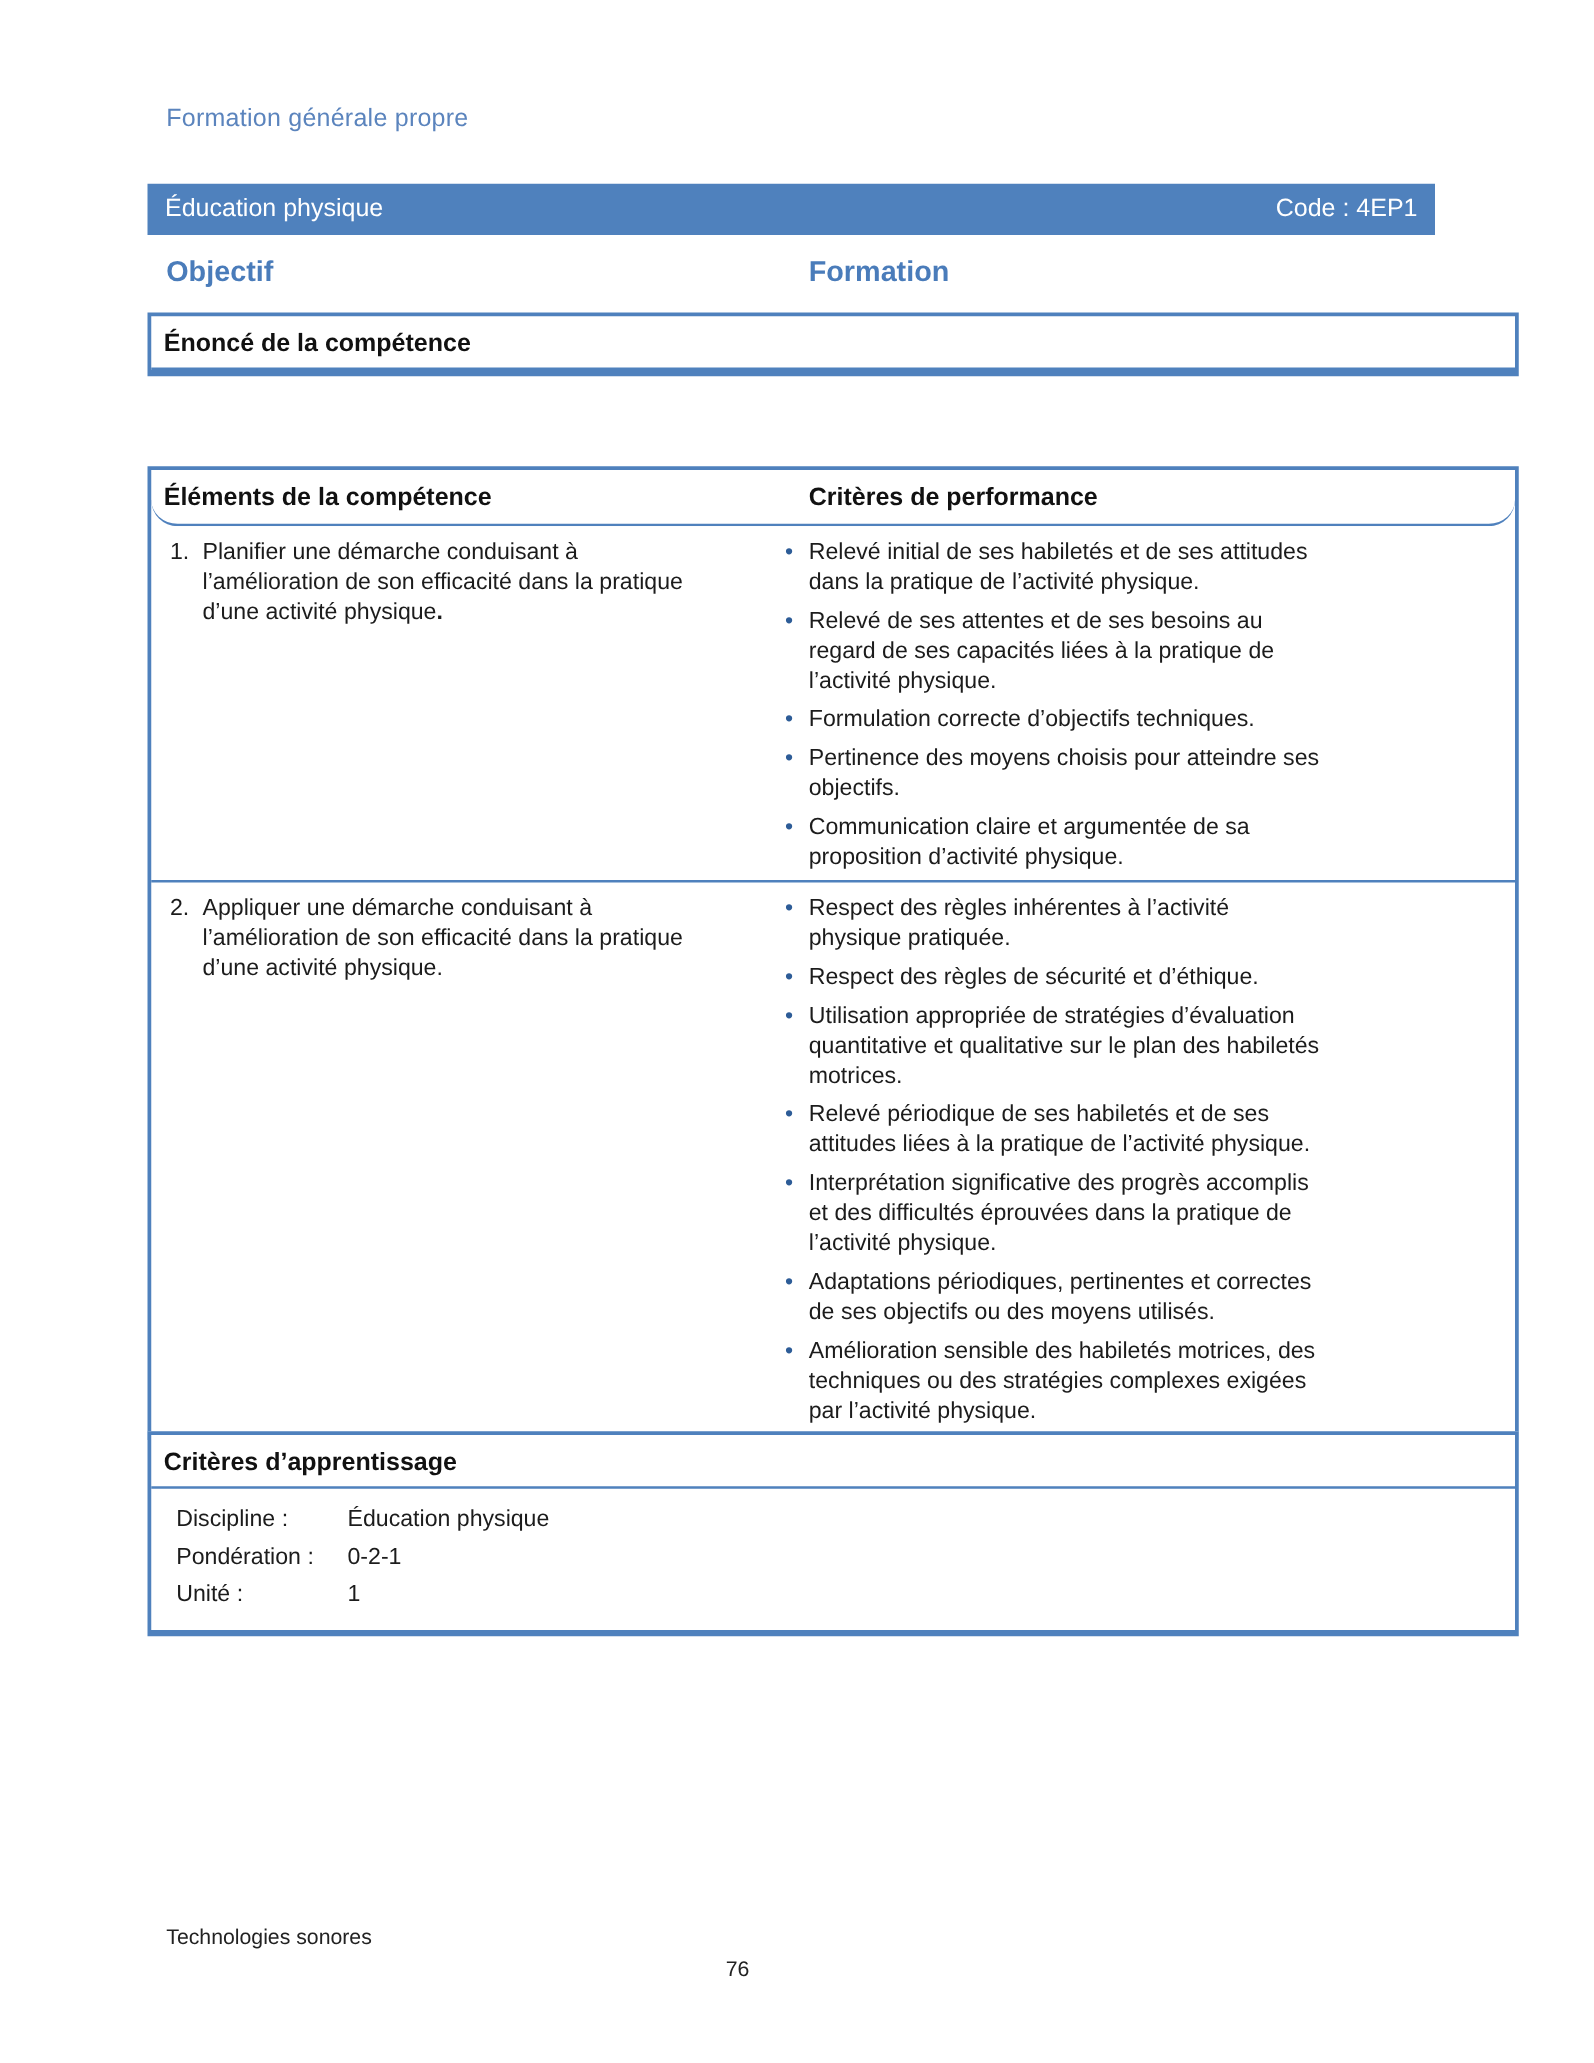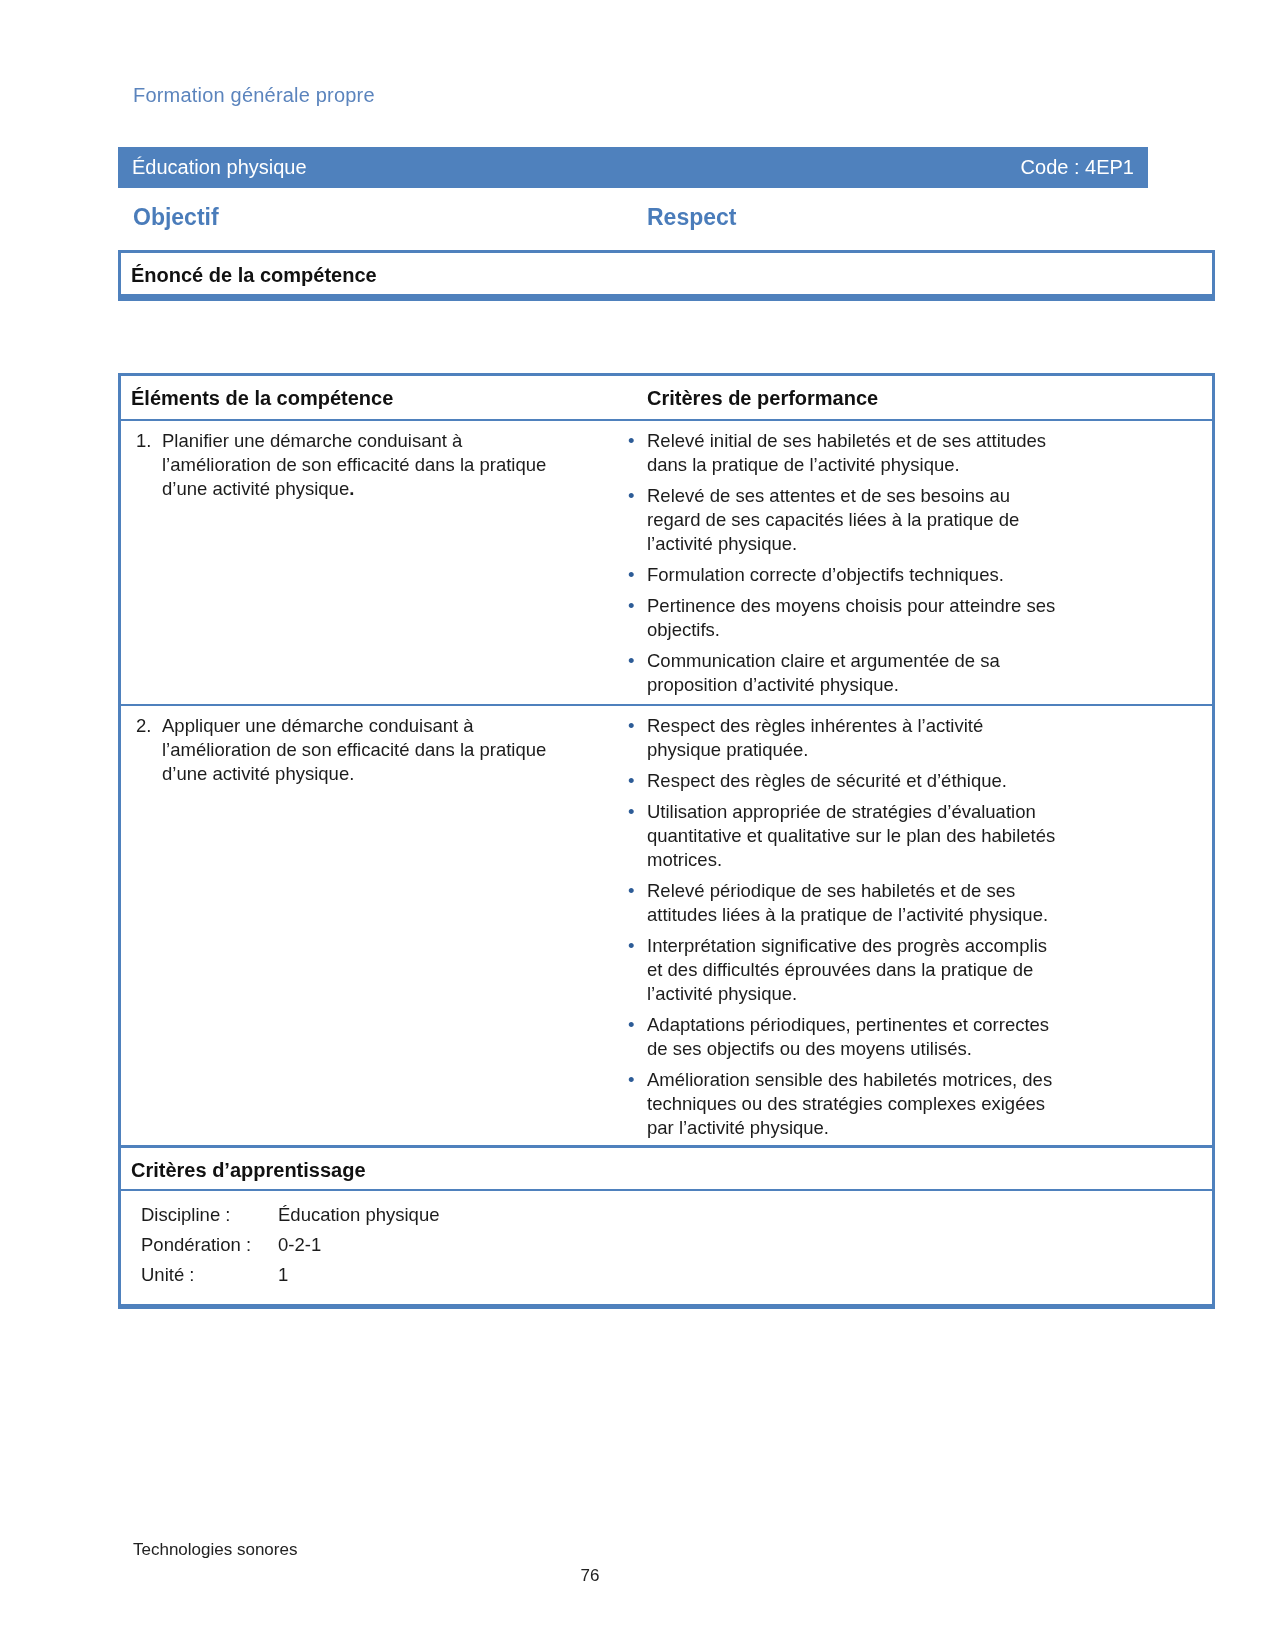--- a/index.html
+++ b/index.html
@@ -36,21 +36,21 @@
 
   
   .box.enonce { top:238px; }
   .enonce-body {
     padding:10px 12px 4px 12px; font-size:18.5px; line-height:26px;
     white-space:pre-line;
   }
 
   
   .box.tablebox { top:361px; }
-  .t-head { display:grid; grid-template-columns:507px 1fr; border-bottom:2px solid #4f81bd; }
+  .t-head { display:grid; grid-template-columns:507px 1fr; border-bottom:2px solid #4f81bd;border-radius:21px; }
   .th { font-weight:bold; font-size:20px; padding:11px 0 9px 10px; color:#111111; }
   .th.th-right { padding-left:19px; }
   .t-row { display:grid; grid-template-columns:507px 1fr; }
   .t-row + .t-row { border-top:2px solid #4f81bd; }
   .el-cell { padding:8px 8px 6px 15px; box-sizing:border-box; }
   .el-item { display:grid; grid-template-columns:26px 1fr; }
   .el-num { font-size:18.5px; line-height:24px; }
   .el-text { font-size:18.5px; line-height:24px; white-space:pre-line; padding-right:10px; }
   .cr-cell { padding:8px 10px 0 0; box-sizing:border-box; }
   .cr-item { display:grid; grid-template-columns:19px 1fr; margin-bottom:7px; }
@@ -76,21 +76,21 @@
 <div class="page">
 
   <div class="kicker">Formation générale propre</div>
 
   <div class="banner">
     <span>Éducation physique</span>
     <span>Code : 4EP1</span>
   </div>
 
   <div class="h-left">Objectif</div>
-  <div class="h-right">Respect</div>
+  <div class="h-right">Formation</div>
 
   <section class="box enonce">
     <div class="box-header">Énoncé de la compétence</div>
   </section>
 
   <section class="box tablebox">
     <div class="t-head">
       <div class="th">Éléments de la compétence</div>
       <div class="th th-right">Critères de performance</div>
     </div>

